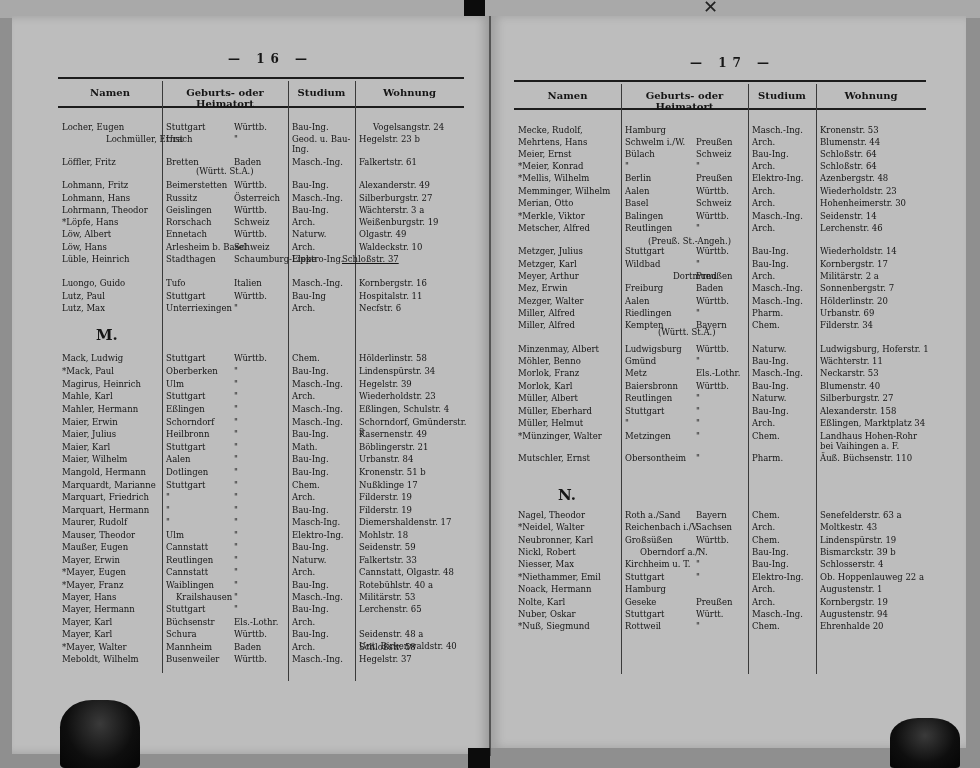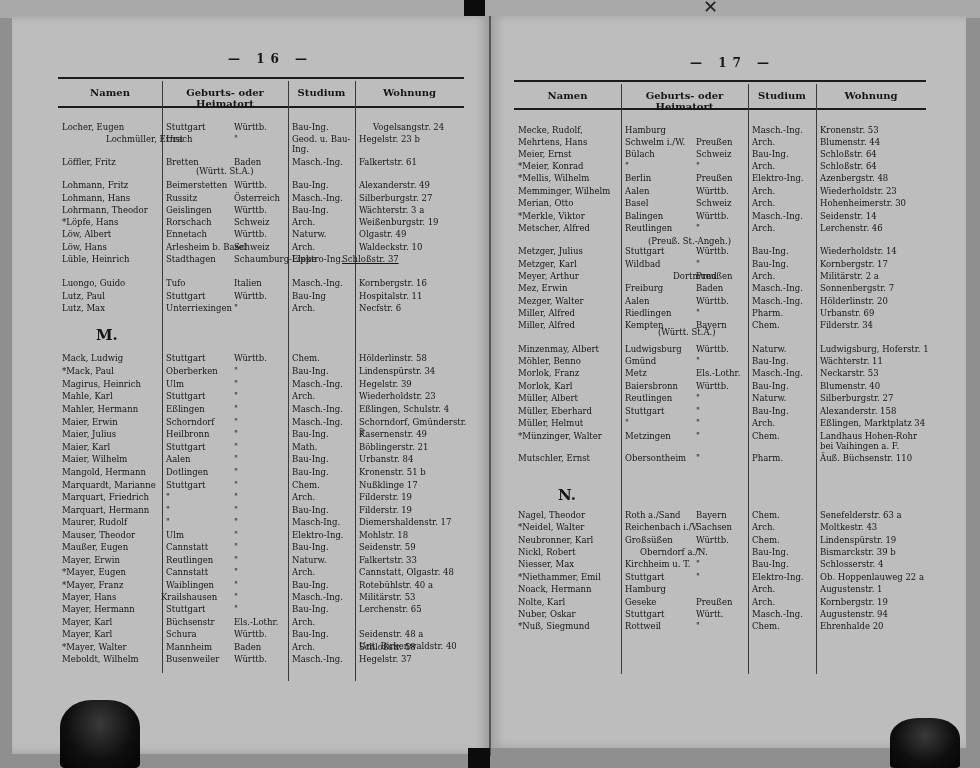--- a/index.html
+++ b/index.html
@@ -269,21 +269,21 @@
       </div>
       <div class="row" style="left: 0px; top: 580px; width: 980px;">
         <span style="left: 62px;">*Mayer, Franz</span>
         <span style="left: 166px;">Waiblingen</span>
         <span style="left: 234px;">"</span>
         <span style="left: 292px; white-space: normal; width: 63px;">Bau-Ing.</span>
         <span style="left: 359px; white-space: normal; width: 110px;">Rotebühlstr. 40 a</span>
       </div>
       <div class="row" style="left: 0px; top: 592px; width: 980px;">
         <span style="left: 62px;">Mayer, Hans</span>
-        <span style="left: 161px;">Krailshausen</span>
+        <span style="left: 176px;">Krailshausen</span>
         <span style="left: 234px;">"</span>
         <span style="left: 292px; white-space: normal; width: 63px;">Masch.-Ing.</span>
         <span style="left: 359px; white-space: normal; width: 110px;">Militärstr. 53</span>
       </div>
       <div class="row" style="left: 0px; top: 604px; width: 980px;">
         <span style="left: 62px;">Mayer, Hermann</span>
         <span style="left: 166px;">Stuttgart</span>
         <span style="left: 234px;">"</span>
         <span style="left: 292px; white-space: normal; width: 63px;">Bau-Ing.</span>
         <span style="left: 359px; white-space: normal; width: 110px;">Lerchenstr. 65</span>

